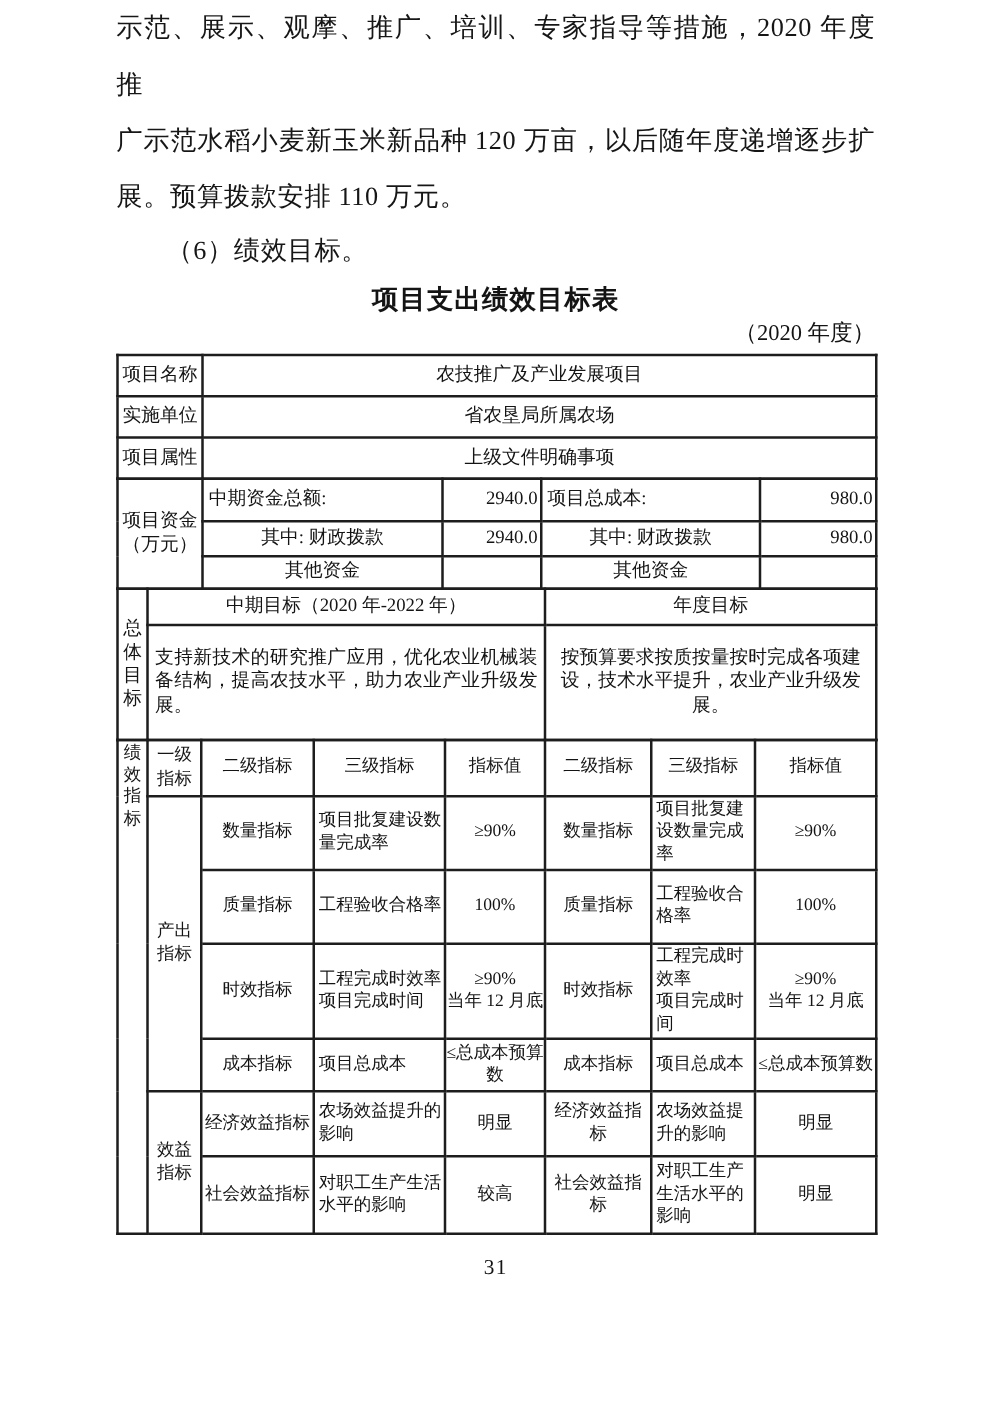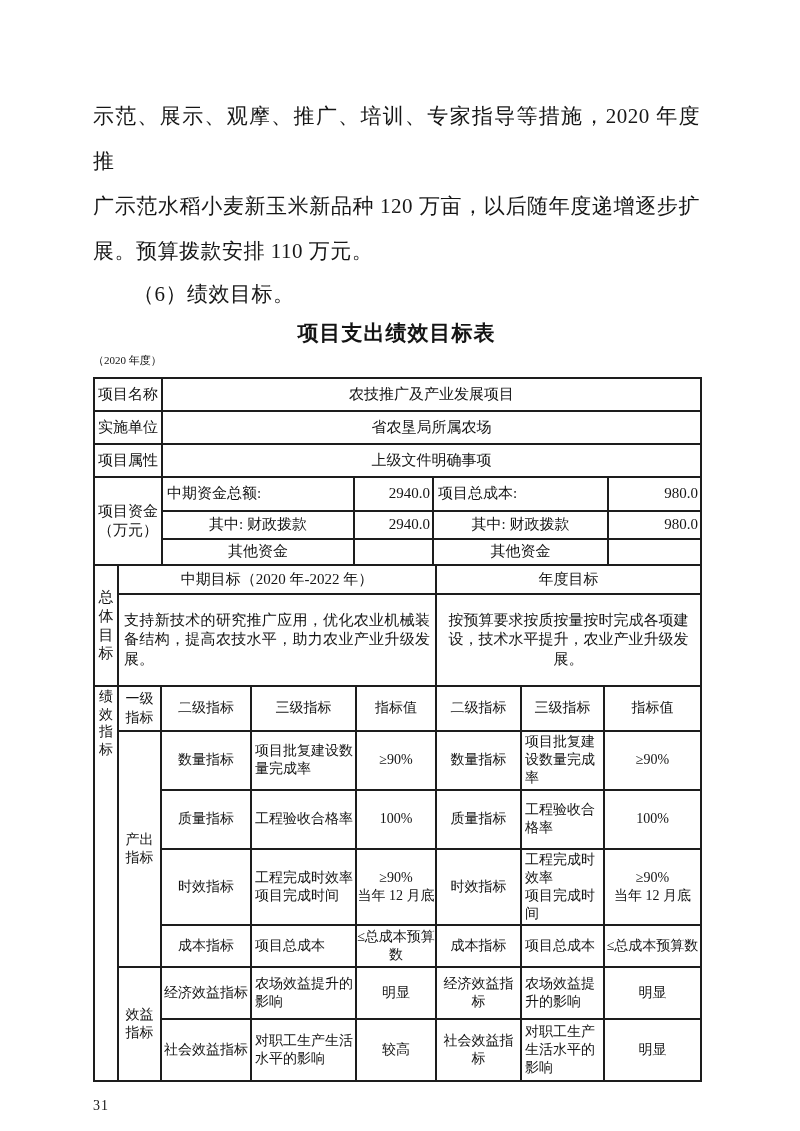--- a/index.html
+++ b/index.html
@@ -4,36 +4,36 @@
 <style>
   * { margin: 0; padding: 0; box-sizing: border-box; }
   html, body { width: 800px; }
   body {
     width: 800px; height: 1131px;
     background: #ffffff;
     color: #141414;
     font-family: "Liberation Serif", "DejaVu Serif", serif;
     overflow: hidden;
   }
-  .content { margin-left: 93px; width: 607px; padding-top: 94px; }
+  .content { margin-left: 93px; width: 607px; }
 
   
   .intro-line {
     font-size: 21px; line-height: 45px; color: #161616;
     letter-spacing: 0.5px; white-space: nowrap;
   }
   .intro-line.justify { text-align: justify; text-align-last: justify; white-space: normal; }
   .intro-line.indent { text-indent: 40px; line-height: 41px; }
 
   
   .doc-title {
     text-align: center; font-weight: bold; font-size: 21px;
     margin-top: 5px; line-height: 26px; letter-spacing: 1px;
   }
-  .doc-subtitle { text-align: left; font-size: 11px; margin-top: 5px; line-height: 19px; }
+  .doc-subtitle { text-align: right; font-size: 18px; margin-top: 5px; line-height: 19px; }
 
   
   table {
     border-collapse: collapse; table-layout: fixed; width: 607px;
     margin-top: -2px; font-size: 15px;
   }
   table.first { margin-top: 7px; }
   td {
     border: 2px solid #1d1d1d;
     text-align: center; vertical-align: middle;
@@ -44,21 +44,21 @@
   td.right { text-align: right; padding-right: 2px; }
   td.just  { text-align: justify; padding: 2px 5px; margin-left: 22px; }
   td.vtext { line-height: 1.25; padding: 2px 1px; word-break: break-all; }
   td.vtop  { vertical-align: top; padding-top: 10px; }
   td.wrap  { word-break: break-all; }
   .perf td { font-size: 14px; padding: 1px 1px; }
   .perf td.left { text-align: left; padding-left: 3px; }
   td.pre { white-space: pre-line; }
   td.tight { padding-left: 0; padding-right: 0; }
 
-  .page-number { font-size: 14px; margin-top: 16px; letter-spacing: 1px; }
+  .page-number { text-align: center; font-size: 17px; margin-top: 16px; letter-spacing: 1px; }
 </style>
 </head>
 <body>
 
 <div class="content">
 
   <div class="intro-line justify">示范、展示、观摩、推广、培训、专家指导等措施，2020 年度推</div>
   <div class="intro-line justify">广示范水稻小麦新玉米新品种 120 万亩，以后随年度递增逐步扩</div>
   <div class="intro-line">展。预算拨款安排 110 万元。</div>
   <div class="intro-line indent">（6）绩效目标。</div>

